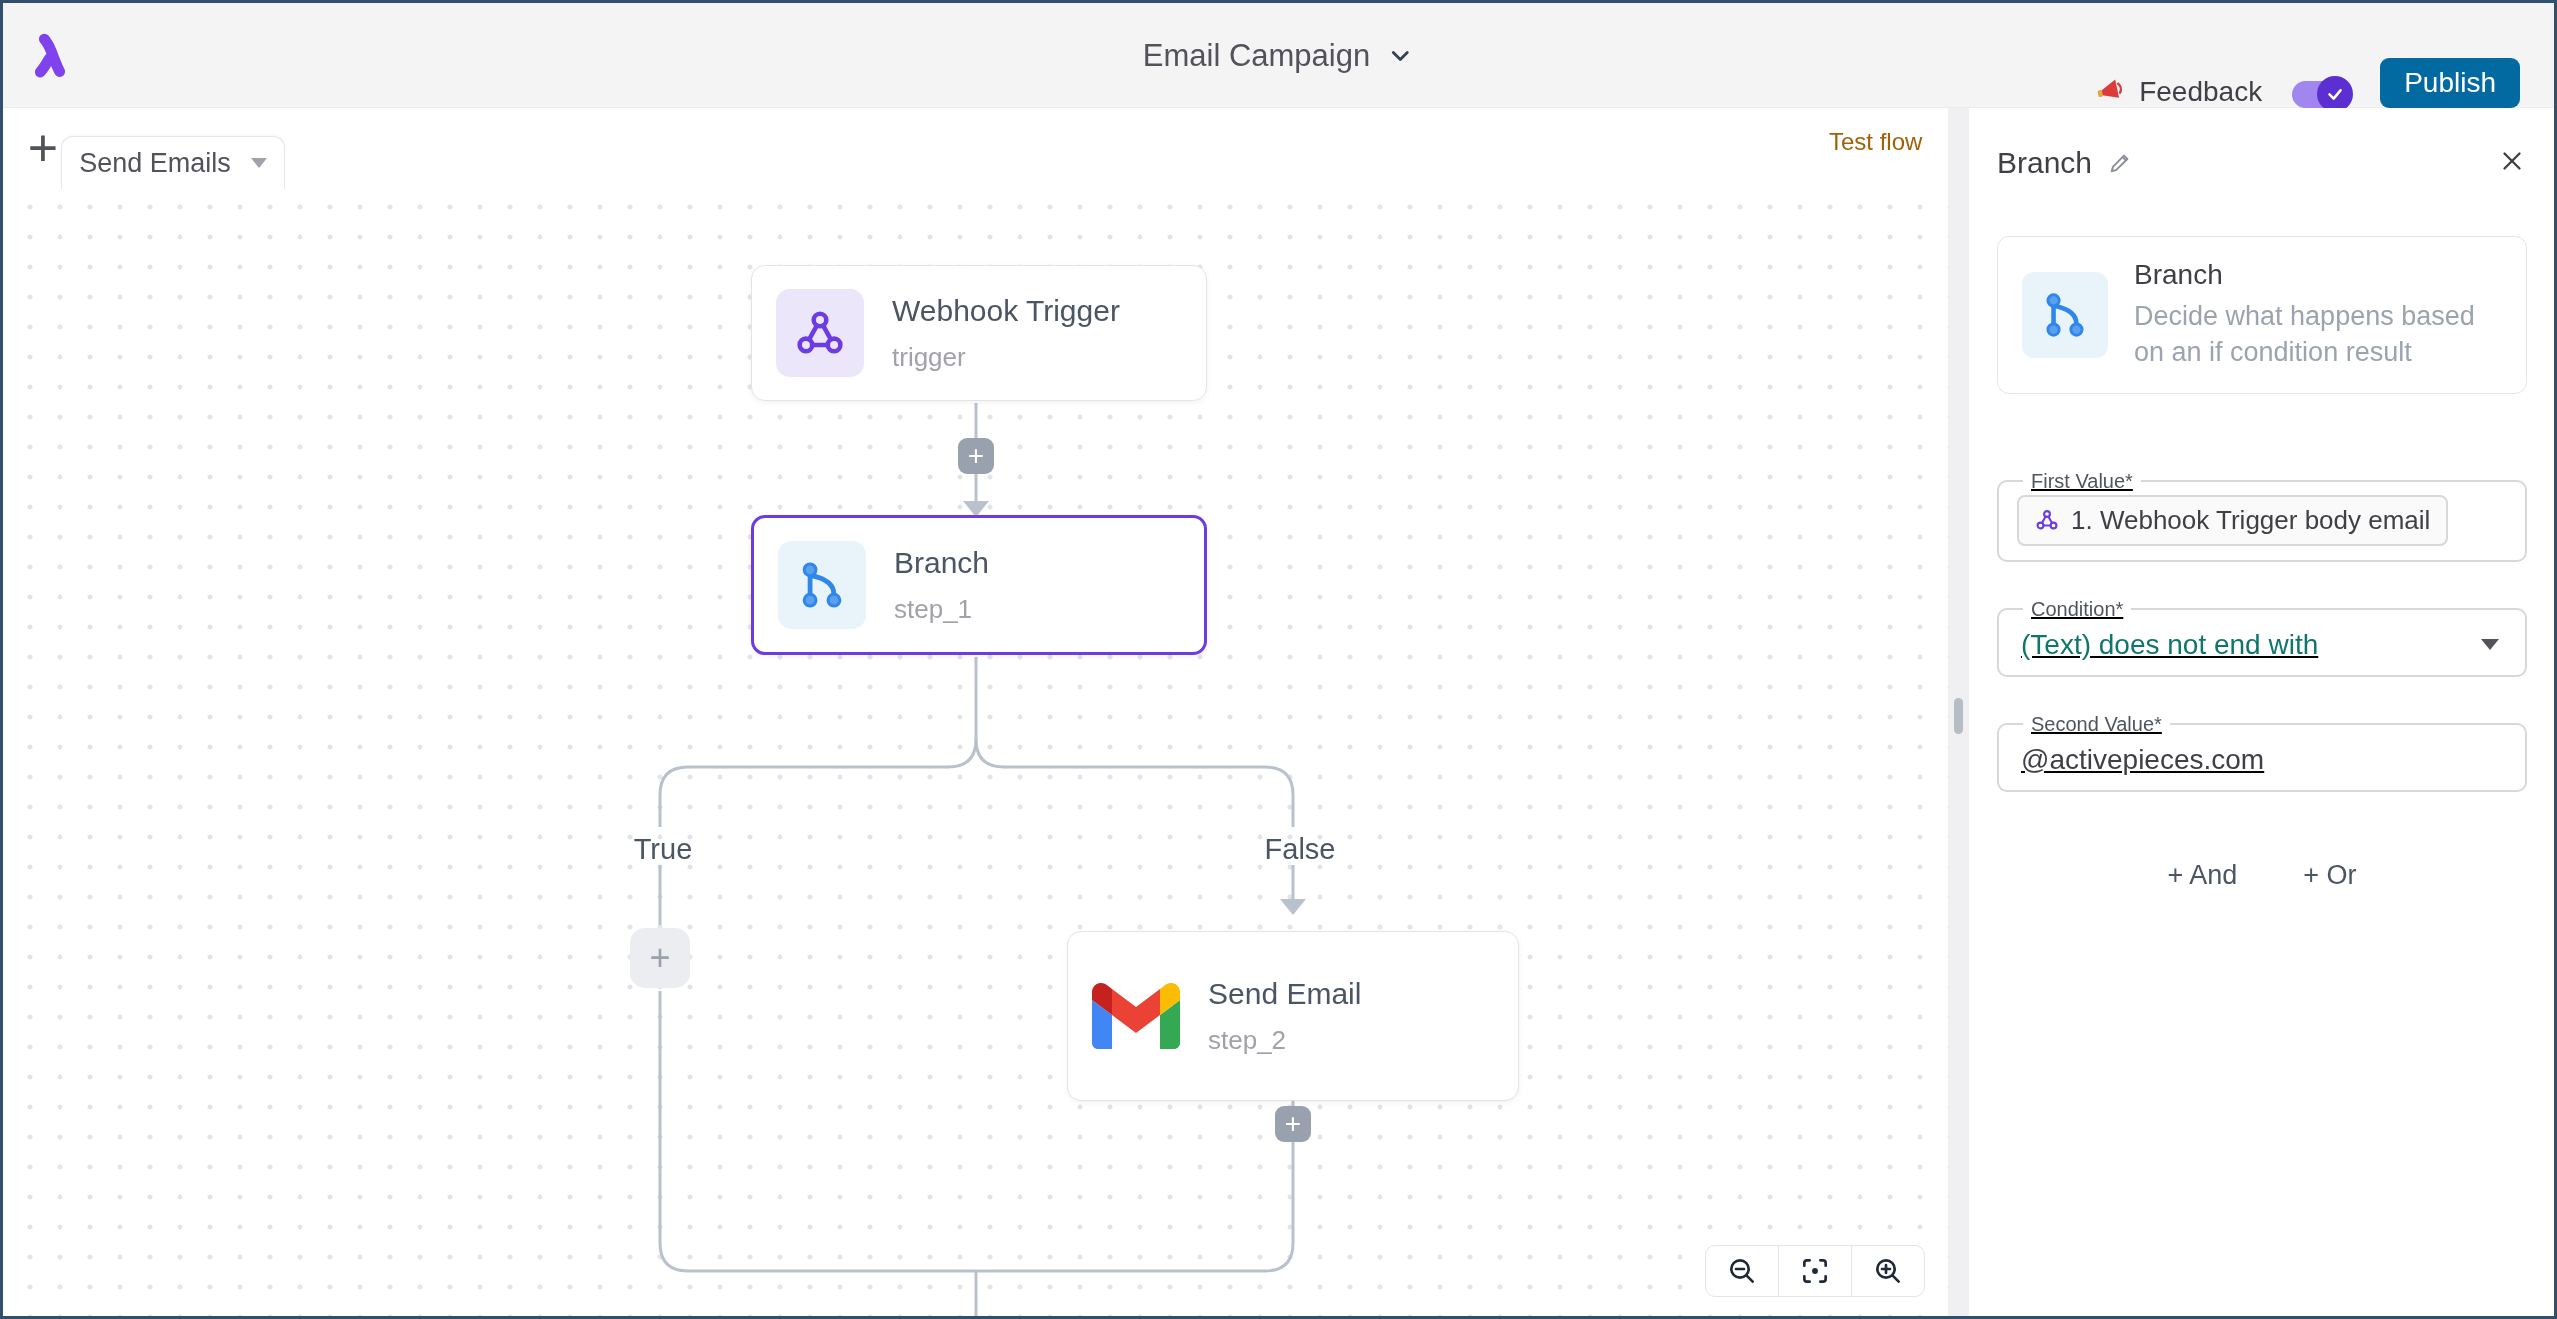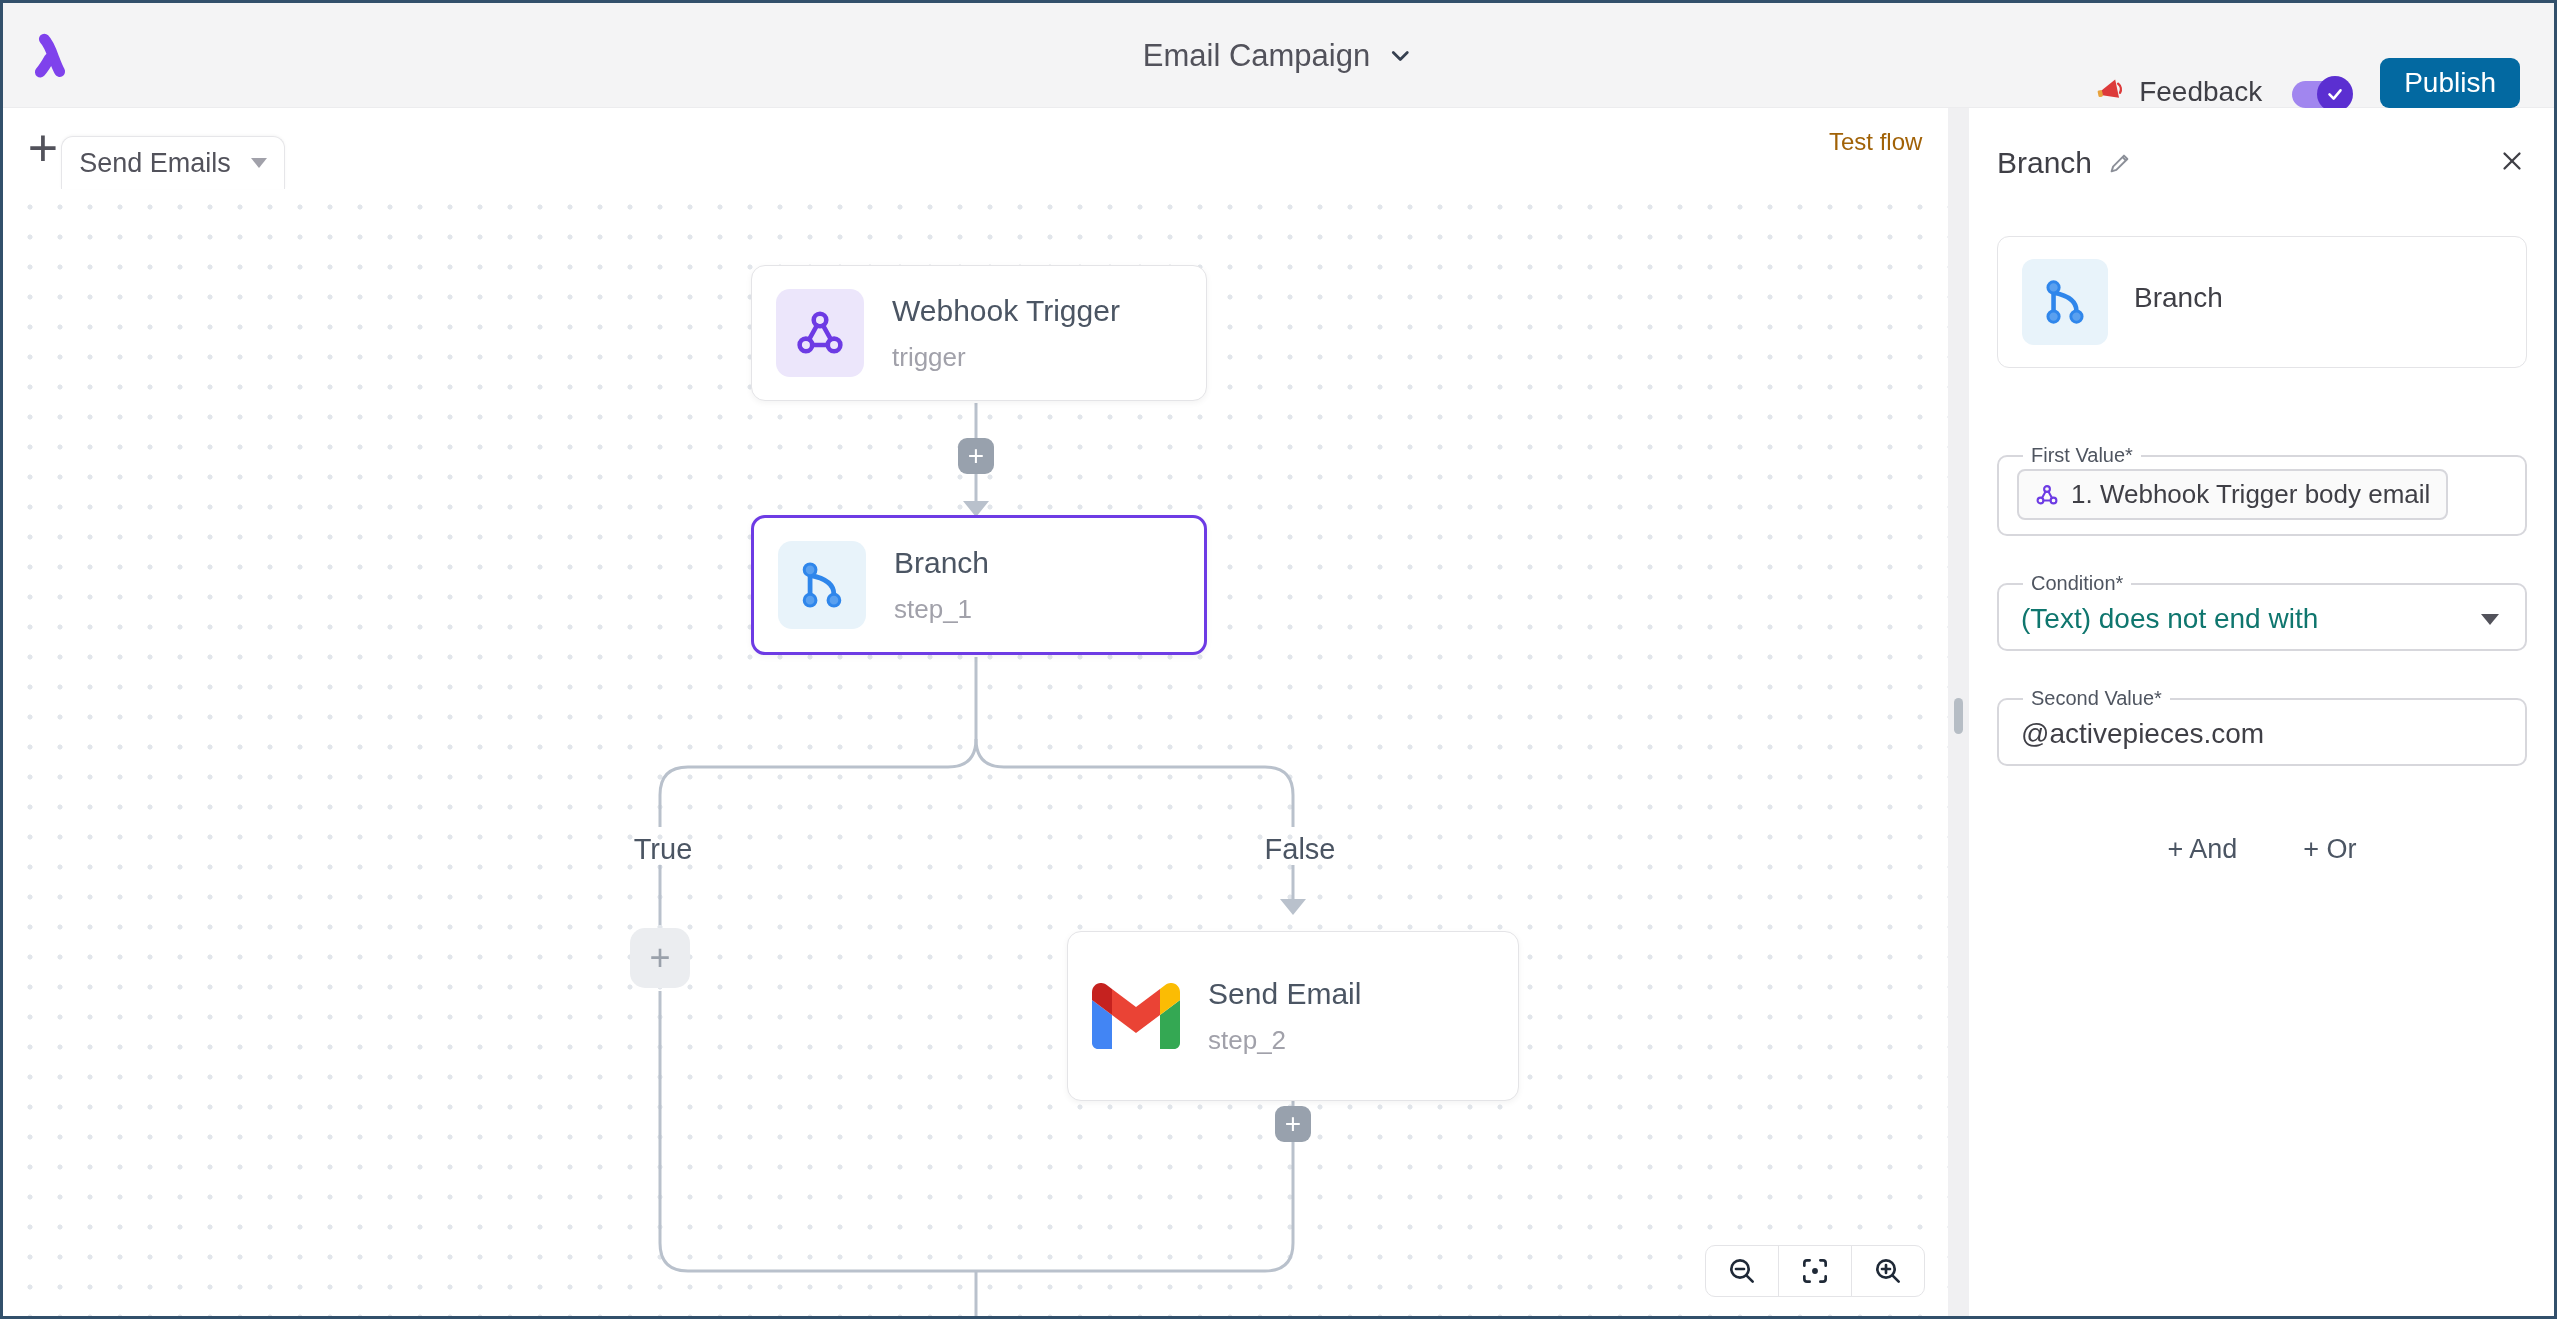--- a/index.html
+++ b/index.html
@@ -132,21 +132,21 @@
   .piece-card {
     margin-top: 56px; border: 1px solid #e4e4e7; border-radius: 12px;
     padding: 22px 24px; display: flex; align-items: center; gap: 26px;
   }
   .piece-icon { width: 86px; height: 86px; border-radius: 12px; background: #e8f3fa; flex: none; display: flex; align-items: center; justify-content: center; }
   .piece-name { font-size: 28px; color: #3f3f46; margin-bottom: 8px; }
   .piece-desc { font-size: 27px; color: #9ca3af; line-height: 1.33; max-width: 452px; }
 
   .field {
     border: 2px solid #d7d7dc; border-radius: 10px; margin-top: 36px;
-    padding: 0 18px 14px 18px; position: relative; cursor: text;
+    padding: 0 18px 14px 18px; position: relative; cursor: text; text-decoration: underline;
   }
   .field-first { margin-top: 76px; }
   .field legend { font-size: 20px; color: #4f5560; padding: 0 8px; margin-left: 6px; }
   .field-value { font-size: 28px; color: #3f3f46; margin-top: 8px; padding-left: 4px; }
   .field-select { display: flex; align-items: center; justify-content: space-between; cursor: pointer; }
   .select-caret { width: 0; height: 0; border-left: 9px solid transparent; border-right: 9px solid transparent; border-top: 11px solid #52525b; margin-right: 8px; margin-top: 8px; }
 
   .token-chip {
     display: inline-flex; align-items: center; gap: 12px; margin-top: 2px;
     border: 2px solid #d7d7dc; border-radius: 8px; background: #fafafa;
@@ -339,20 +339,21 @@
         <svg width="50" height="50" viewBox="0 0 24 24">
           <path d="M6.5 7.6 L6.5 16.4" fill="none" stroke="#2f86eb" stroke-width="2.2" stroke-linecap="round"></path>
           <path d="M6.5 7.6 C 12 8.6 17.5 10.8 17.5 16.4" fill="none" stroke="#2f86eb" stroke-width="2.2" stroke-linecap="round"></path>
           <circle cx="6.5" cy="5" r="2.7" fill="#5aa0ef" stroke="#2f86eb" stroke-width="1.4"></circle>
           <circle cx="6.5" cy="19" r="2.7" fill="#5aa0ef" stroke="#2f86eb" stroke-width="1.4"></circle>
           <circle cx="17.5" cy="19" r="2.7" fill="#5aa0ef" stroke="#2f86eb" stroke-width="1.4"></circle>
         </svg>
       </div>
       <div>
         <div class="piece-name">Branch</div>
+        <div class="piece-desc">Decide what happens based on an if condition result</div>
       </div>
     </div>
 
     <fieldset class="field field-first">
       <legend>First Value*</legend>
       <span class="token-chip">
         <svg width="24" height="24" viewBox="0 0 24 24" fill="none" stroke="#6d3be4" stroke-width="2.1" stroke-linecap="round">
           <circle cx="12" cy="6" r="2.9"></circle>
             <circle cx="5.5" cy="17.5" r="2.9"></circle>
             <circle cx="18.5" cy="17.5" r="2.9"></circle>

